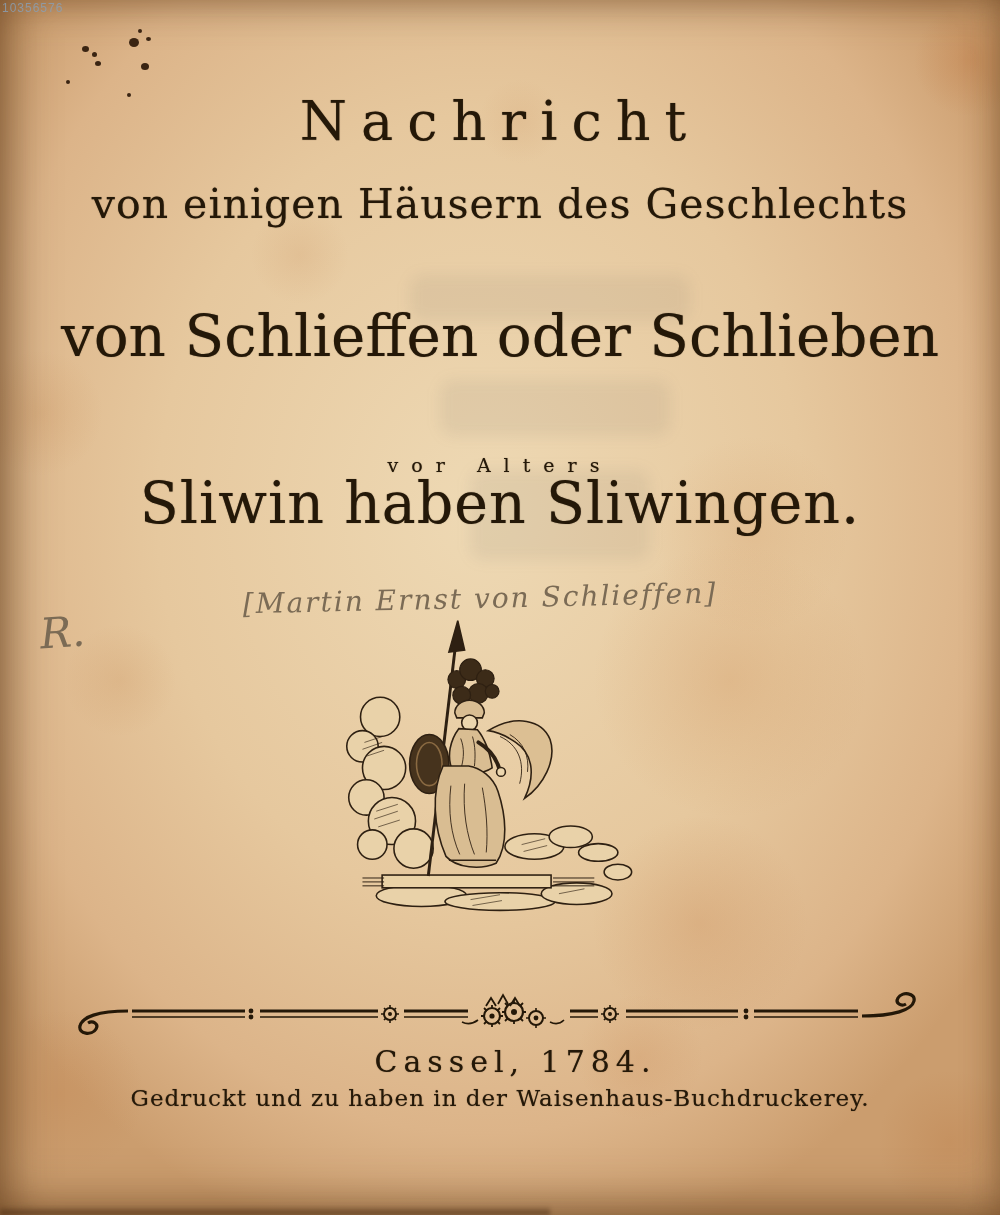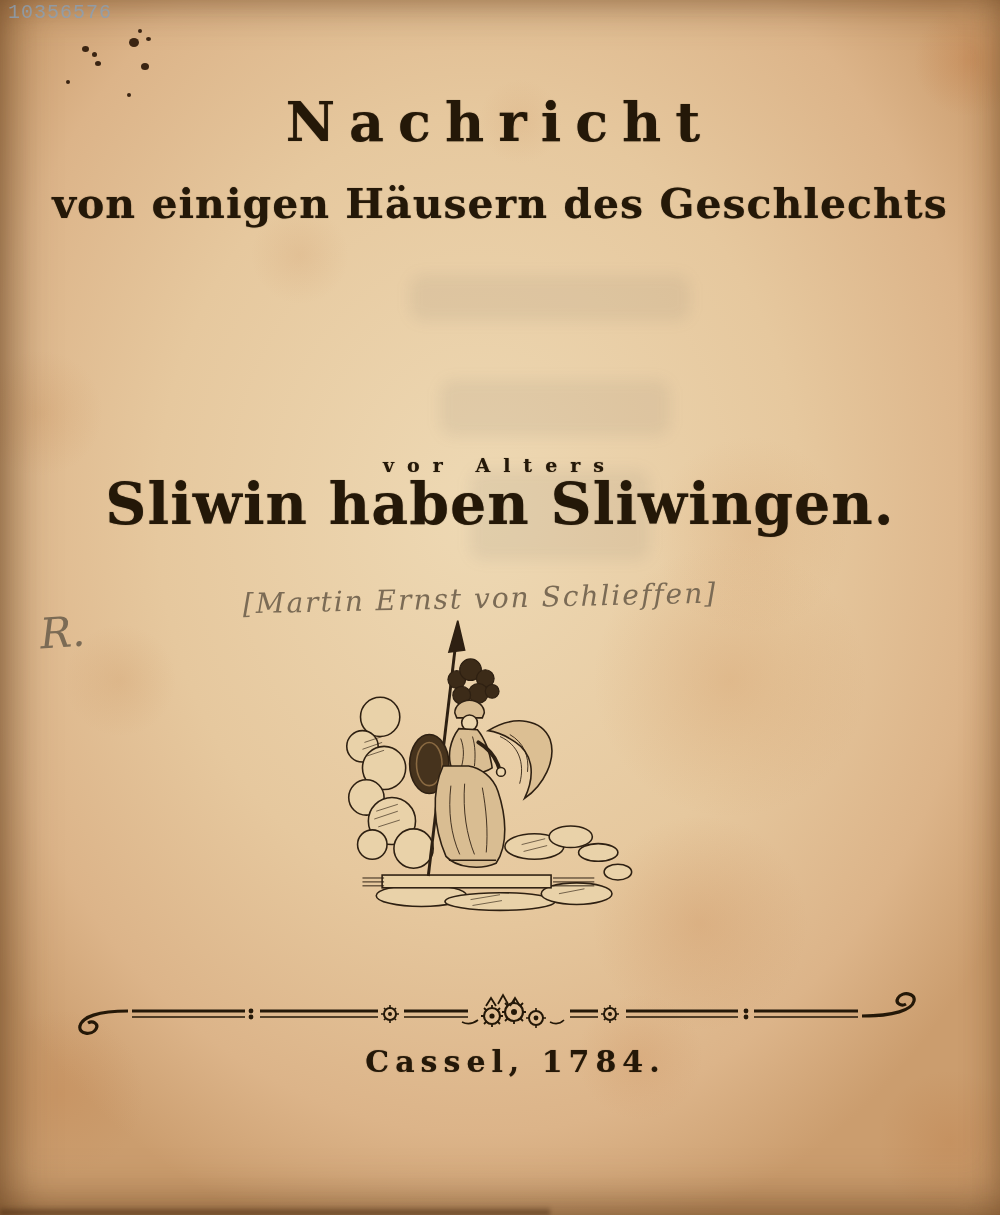--- a/index.html
+++ b/index.html
@@ -26,24 +26,24 @@
       radial-gradient(ellipse 620px 760px at 48% 42%, #eed9b4 0%, #e6c89e 52%, #dcb489 82%, #cb9d6e 100%);
     box-shadow:
       inset 28px 0 46px -18px rgba(92,56,24,.55),
       inset -18px 0 34px -14px rgba(120,78,40,.40),
       inset 0 22px 44px -20px rgba(112,70,34,.45),
       inset 0 -30px 48px -20px rgba(96,58,24,.55);
   }
   .abs{position:absolute;}
   .ctr{left:0;right:0;text-align:center;}
   .ink{color:#241808;text-shadow:0 0 1px rgba(34,20,6,.55);}
-  .blackletter{font-weight:bold;}
+  .blackletter{font-weight:normal;}
   .catalog{
-    left:8px;top:1px;font-family:Liberation Mono, monospace;
-    font-size:20px;letter-spacing:1px;color:#8aa0b6;opacity:.8;
+    left:2px;top:1px;font-family:Liberation Sans, sans-serif;
+    font-size:12px;letter-spacing:1px;color:#8aa0b6;opacity:.8;
   }
   .headline{top:90px;font-size:54px;letter-spacing:14px;}
   .line2{top:180px;font-size:41px;letter-spacing:1px;}
   .line3{top:254px;font-size:24px;letter-spacing:11px;}
   .line4{top:302px;font-size:58px;letter-spacing:0px;}
   .line5{top:454px;font-size:19px;letter-spacing:13px;}
   .line6{top:470px;font-size:57px;letter-spacing:1px;}
   .pencil{color:#7b6b55;font-style:italic;}
   .attribution{
     top:582px;left:0;right:40px;text-align:center;
@@ -76,20 +76,21 @@
     <div class="dot" style="left:66px;top:80px;width:4px;height:4px;"></div>
     <div class="dot" style="left:129px;top:38px;width:10px;height:9px;"></div>
     <div class="dot" style="left:138px;top:29px;width:4px;height:4px;"></div>
     <div class="dot" style="left:146px;top:37px;width:5px;height:4px;"></div>
     <div class="dot" style="left:141px;top:63px;width:8px;height:7px;"></div>
     <div class="dot" style="left:127px;top:93px;width:4px;height:4px;"></div>
   </div>
 
   <div class="abs ctr ink blackletter headline">Nachricht</div>
   <div class="abs ctr ink blackletter line2">von einigen Häusern des Geschlechts</div>
+  <div class="abs ctr ink blackletter line4">von Schlieffen oder Schlieben</div>
   <div class="abs ctr ink blackletter line5">vor Alters</div>
   <div class="abs ctr ink blackletter line6">Sliwin haben Sliwingen.</div>
 
   <div class="abs pencil attribution">[Martin Ernst von Schlieffen]</div>
   <div class="abs pencil initial">R.</div>
 
   <div class="abs" style="left:333px;top:616px;width:334px;height:300px;">
     <svg width="334" height="300" viewBox="0 0 340 300">
       <g stroke="#2e2012" fill="none" stroke-width="1.6">
 
@@ -226,15 +227,16 @@
             </g>
           <path d="M438,34 q-8,6 -16,2 M510,36 q8,4 14,-2" stroke-width="1.6"></path>
         </g>
 
         <path d="M822,30 C854,30 872,24 874,15 C876,7 862,5 858,12 C855,17 861,21 866,18" stroke-width="3.2"></path>
       </g>
     </svg>
   </div>
 
   <div class="abs ctr ink blackletter place-year">Cassel, 1784.</div>
+  <div class="abs ctr ink blackletter printer">Gedruckt und zu haben in der Waisenhaus-Buchdruckerey.</div>
 
   <div class="stain-edge"></div>
 </div>
 
 </body></html>

